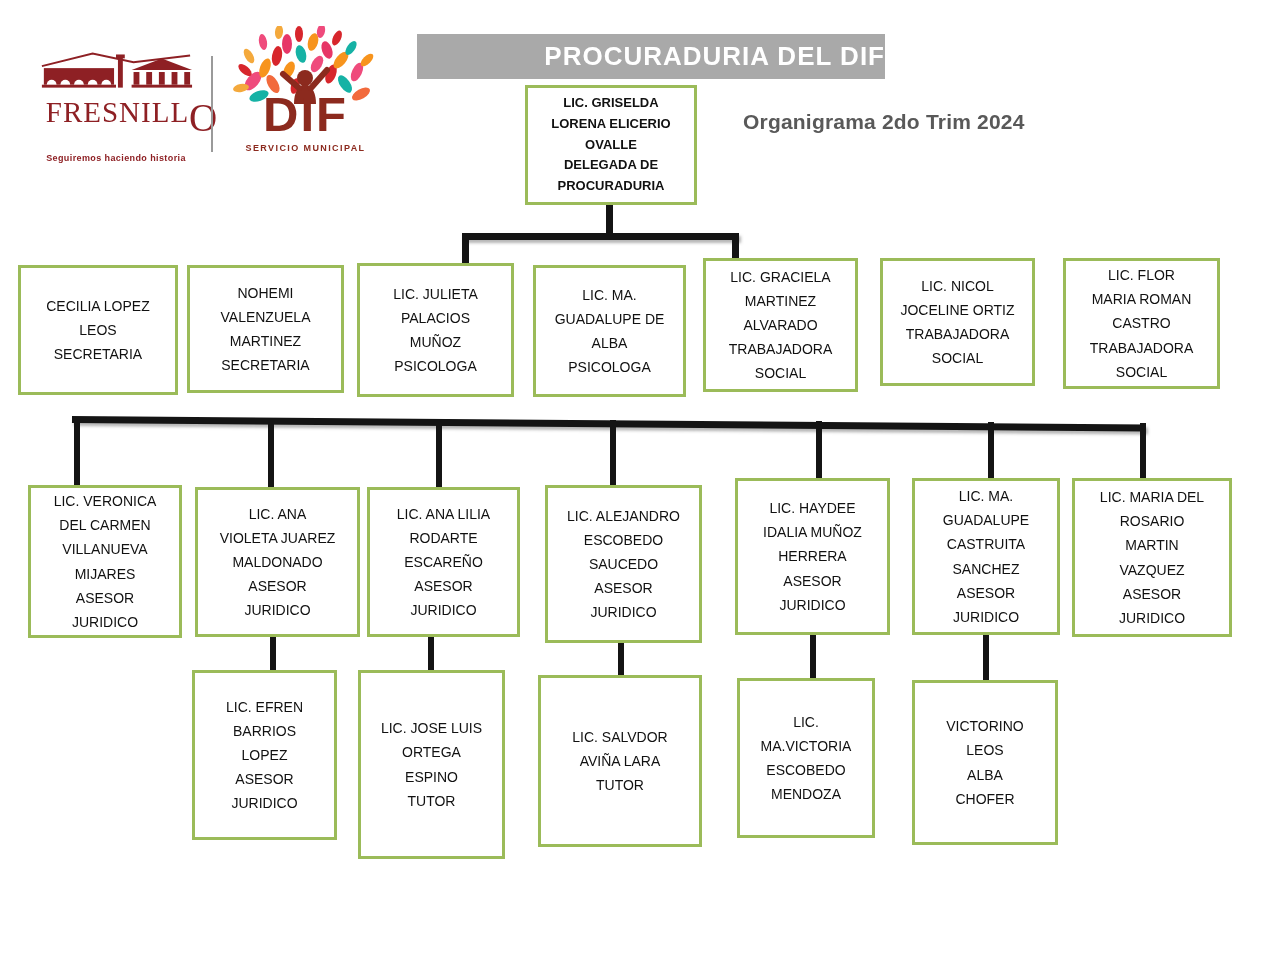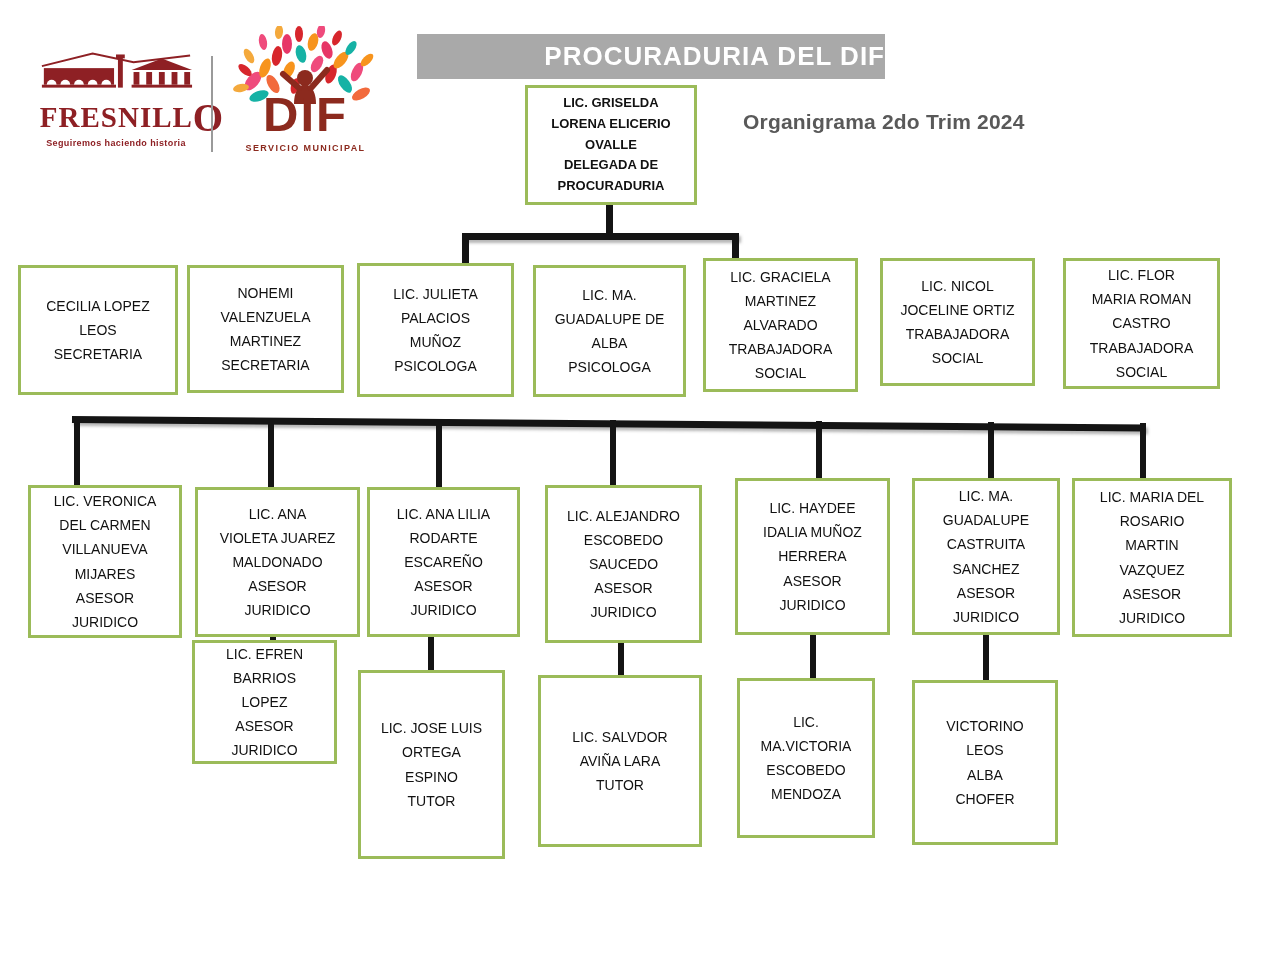--- a/index.html
+++ b/index.html
@@ -13,30 +13,30 @@
     font-family: "Liberation Sans", sans-serif;
   }
 
   
   .fresnillo {
     position: absolute; left: 26px; top: 50px; width: 180px;
     display: flex; flex-direction: column; align-items: center;
     color: #8e2024;
   }
   .fresnillo .wordmark {
-    display: flex; align-items: center;
+    display: flex; align-items: flex-start;
     font-family: "Liberation Serif", serif;
-    font-weight: bold; letter-spacing: 1px; line-height: 1;
+    font-weight: normal; letter-spacing: 1px; line-height: 1;
     margin-top: 2px;
     margin-left: 32px;
   }
   .fresnillo .wm-main { font-size: 29px; }
   .fresnillo .wm-o   { font-size: 39px; }
   .fresnillo .tagline {
-    font-size: 9px; font-weight: bold; margin-top: 1px; letter-spacing: 0.4px;
+    font-size: 9px; font-weight: bold; margin-top: 16px; letter-spacing: 0.4px;
   }
   .logo-divider {
     position: absolute; left: 211px; top: 56px; width: 2px; height: 96px;
     background: #9a9a9a;
   }
   .dif {
     position: absolute; left: 233px; top: 26px; width: 145px; height: 140px;
     color: #8c2a1e; text-align: center;
   }
   .dif .leaves { position: absolute; left: 0; top: 0; }
@@ -288,21 +288,21 @@
   </div>
   <div class="obox" style="left:1072px;top:478px;width:160px;height:159px">
     <div class="otext">LIC. MARIA DEL
 ROSARIO
 MARTIN
 VAZQUEZ
 ASESOR
 JURIDICO</div>
   </div>
 
-  <div class="obox" style="left:192px;top:640px;width:145px;height:124px">
+  <div class="obox" style="left:192px;top:670px;width:145px;height:170px">
     <div class="otext">LIC. EFREN
 BARRIOS
 LOPEZ
 ASESOR
 JURIDICO</div>
   </div>
   <div class="obox" style="left:358px;top:670px;width:147px;height:189px">
     <div class="otext">LIC. JOSE LUIS
 ORTEGA
 ESPINO

